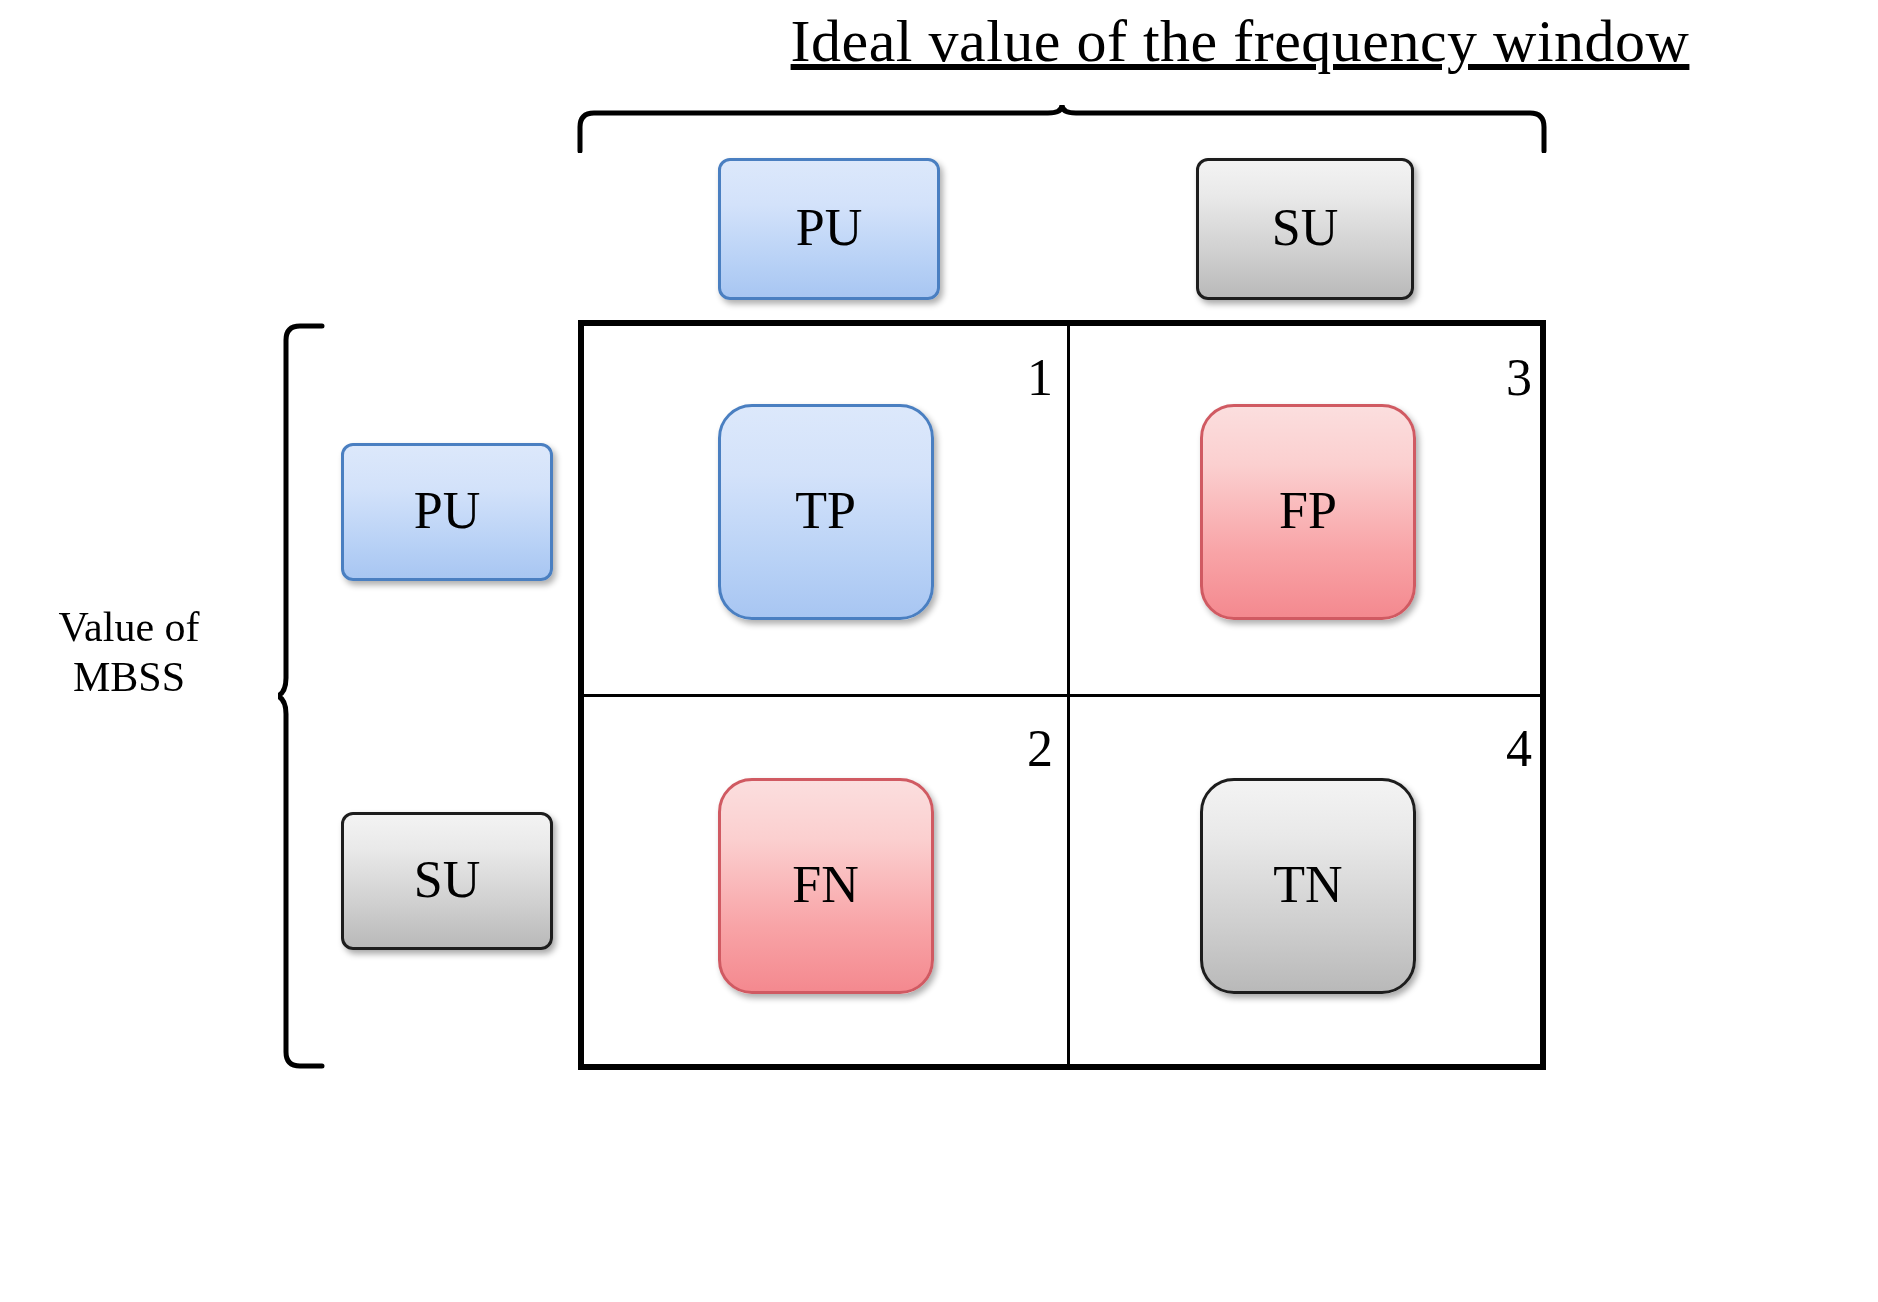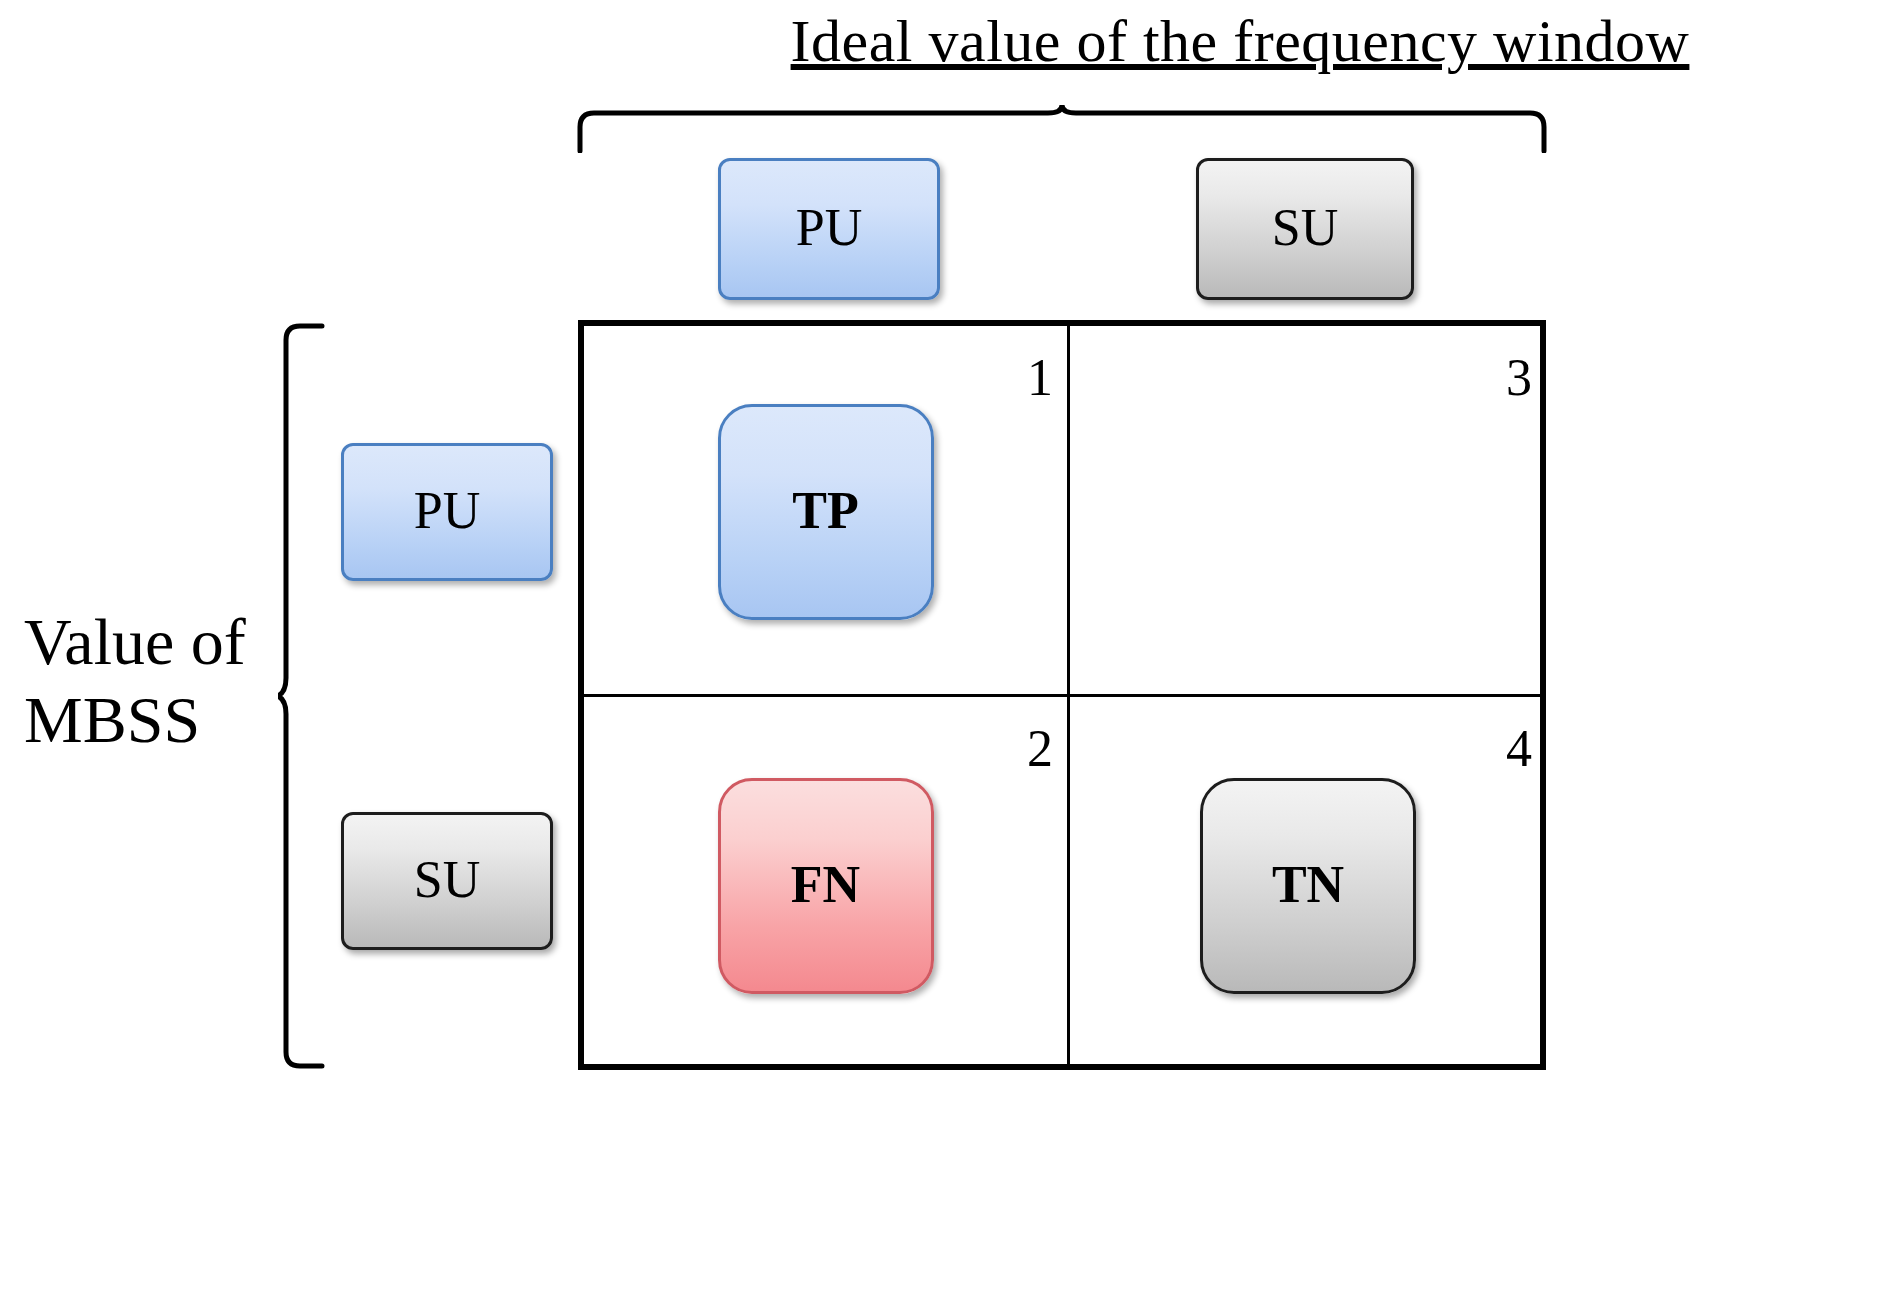--- a/index.html
+++ b/index.html
@@ -44,25 +44,25 @@
     position: absolute;
     left: 278px;
     top: 322px;
     width: 48px;
     height: 748px;
   }
 
   
   #row-axis-label {
     position: absolute;
-    left: 24px;
+    left: 1px;
     top: 603px;
     width: 256px;
-    text-align: left;
-    font-size: 66px;
+    text-align: center;
+    font-size: 42px;
     line-height: 1.18;
   }
   #row-axis-label div { white-space: nowrap; }
 
   
   .chip {
     position: absolute;
     box-sizing: border-box;
     display: flex;
     align-items: center;
@@ -88,21 +88,21 @@
   
   .chip.red {
     background: linear-gradient(to bottom, #fbdede 0%, #fbcfcf 28%, #f8a3a6 70%, #f4898f 100%);
     border: 3px solid #d05a62;
     box-shadow: 3px 4px 6px rgba(0,0,0,0.32);
   }
 
   
   .chip.header { border-radius: 12px; }
   
-  .chip.cellchip { border-radius: 34px; font-weight: bold; }
+  .chip.cellchip { border-radius: 34px; }
 
   
   #col-head-0 { left: 718px; top: 158px; width: 222px; height: 142px; }
   #col-head-1 { left: 1196px; top: 158px; width: 218px; height: 142px; }
 
   
   #row-head-0 { left: 341px; top: 443px; width: 212px; height: 138px; }
   #row-head-1 { left: 341px; top: 812px; width: 212px; height: 138px; }
 
   
@@ -199,20 +199,23 @@
 
   <div class="cell" id="cell-1">
     <div class="cell-number">1</div>
     <div class="chip cellchip blue">
       <span>TP</span>
     </div>
   </div>
 
   <div class="cell" id="cell-3">
     <div class="cell-number">3</div>
+    <div class="chip cellchip red">
+      <span>FP</span>
+    </div>
   </div>
 
   <div class="cell" id="cell-2">
     <div class="cell-number">2</div>
     <div class="chip cellchip red">
       <span>FN</span>
     </div>
   </div>
 
   <div class="cell" id="cell-4">

